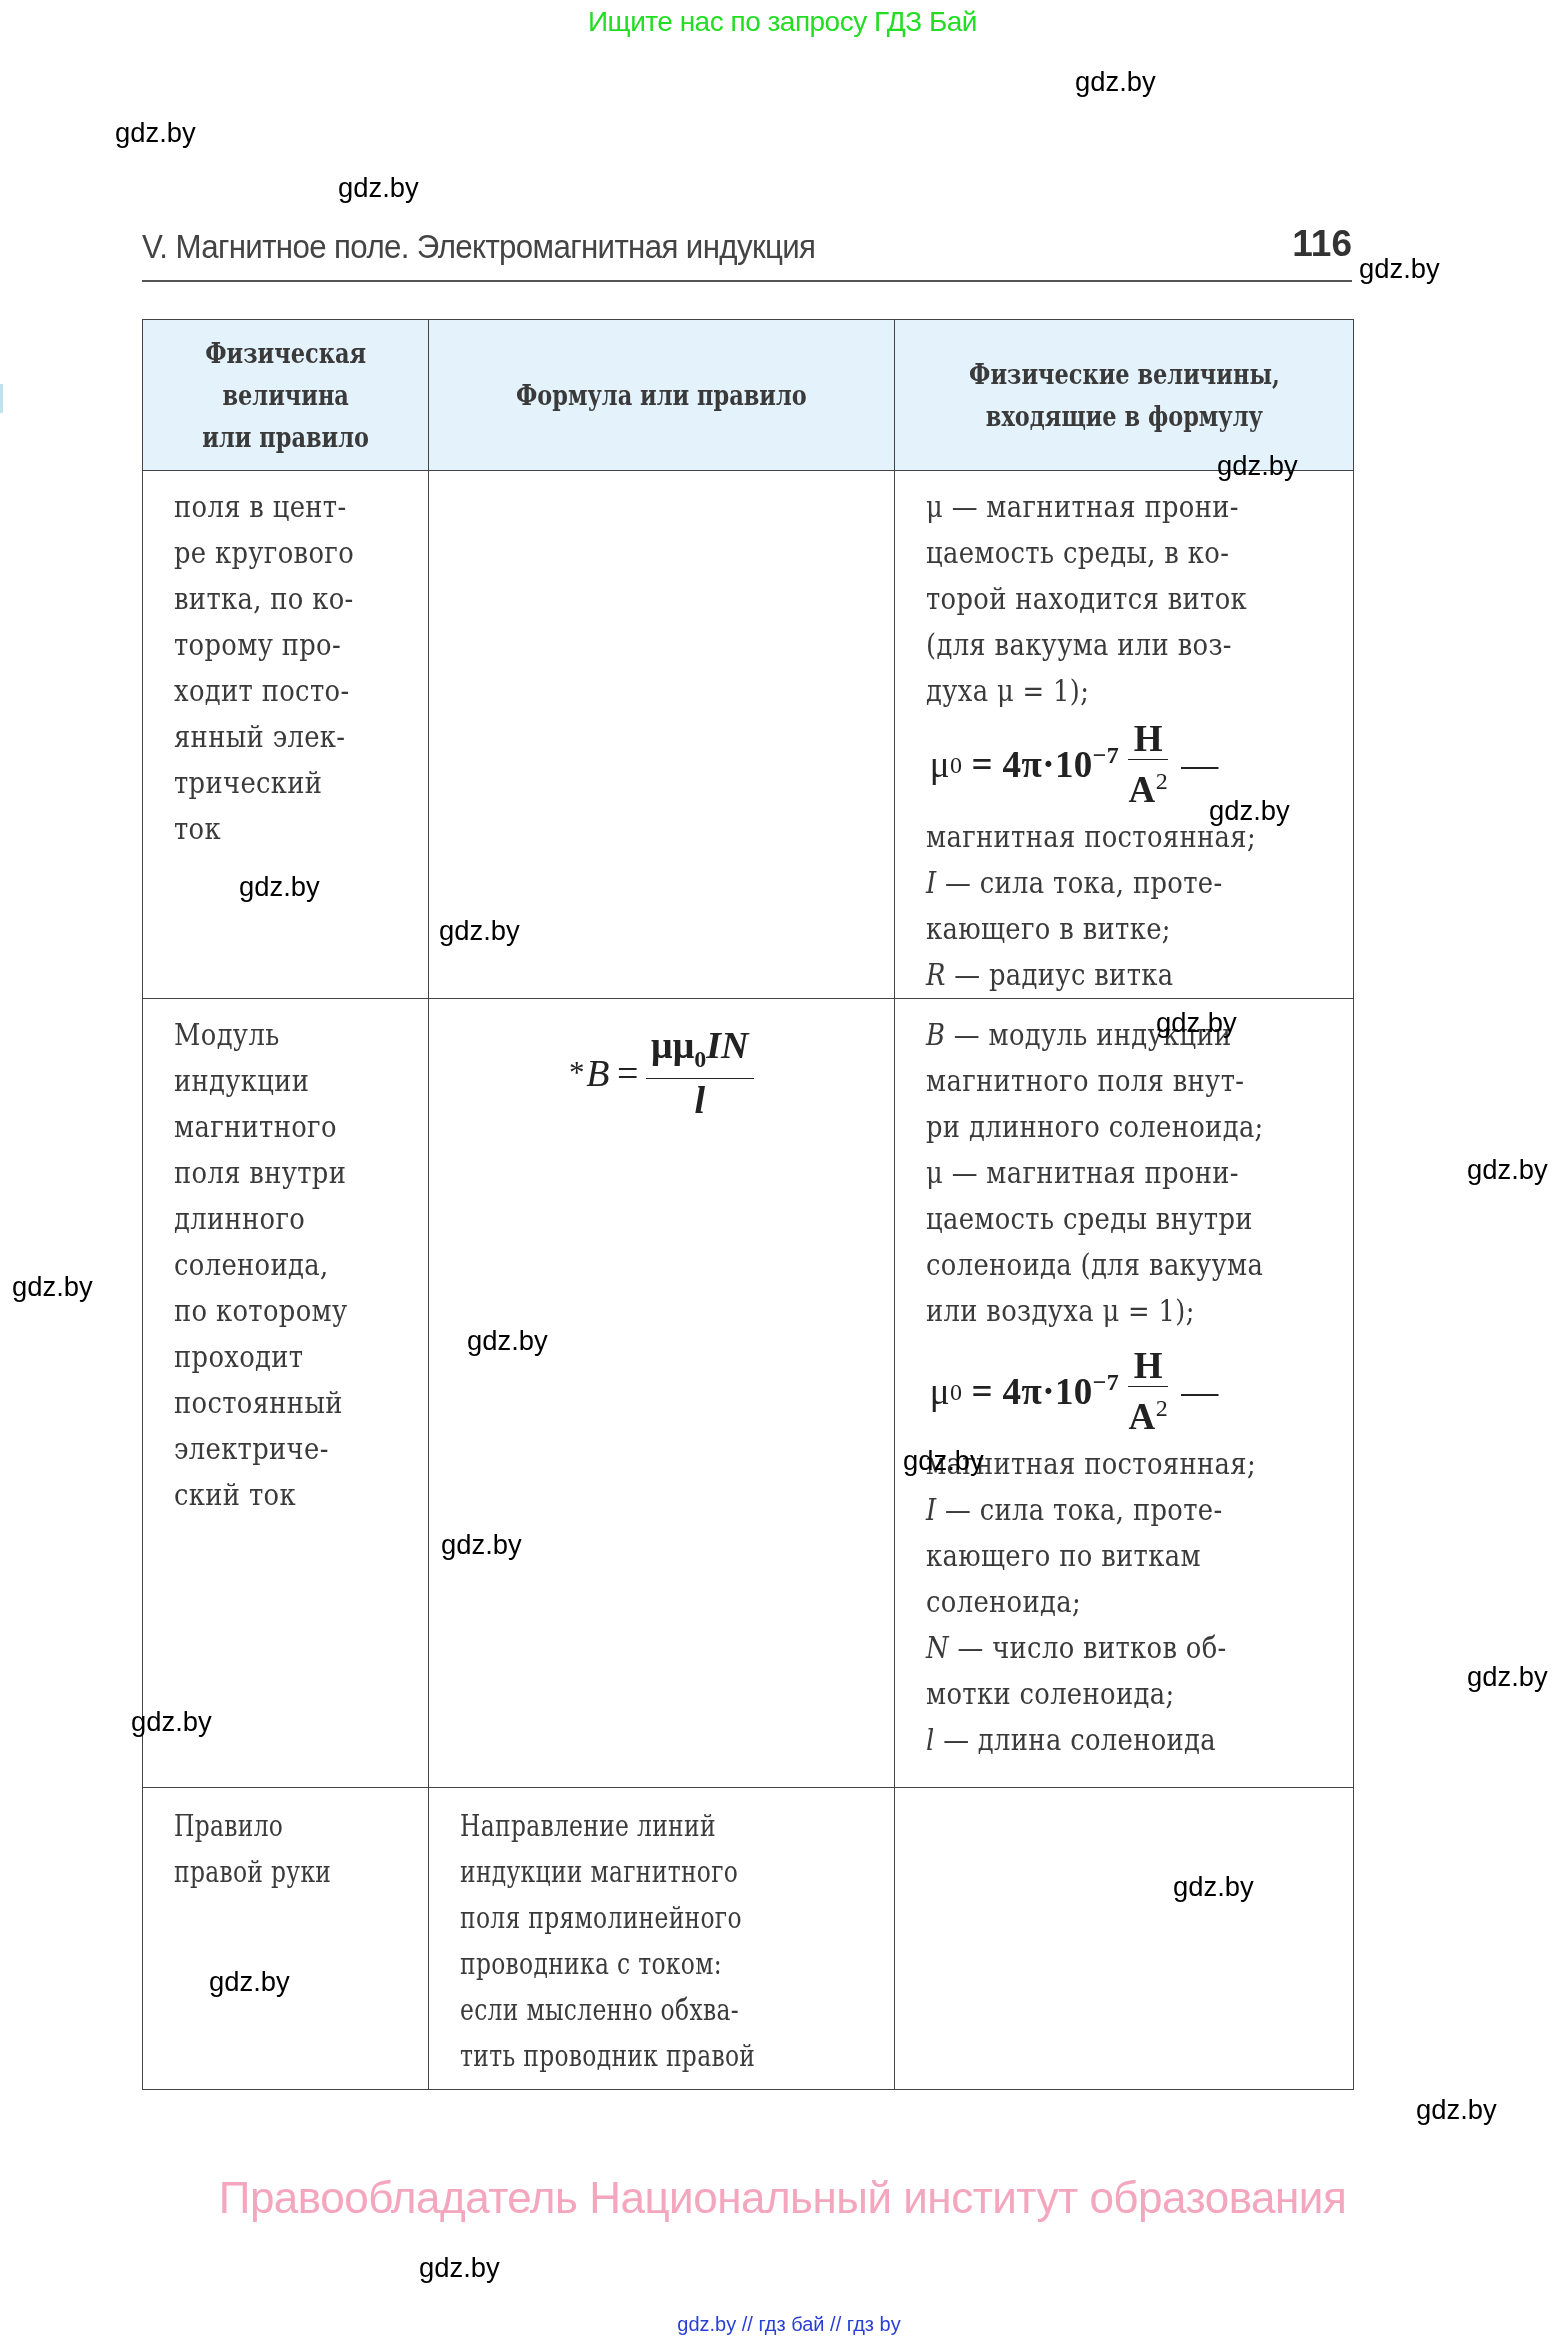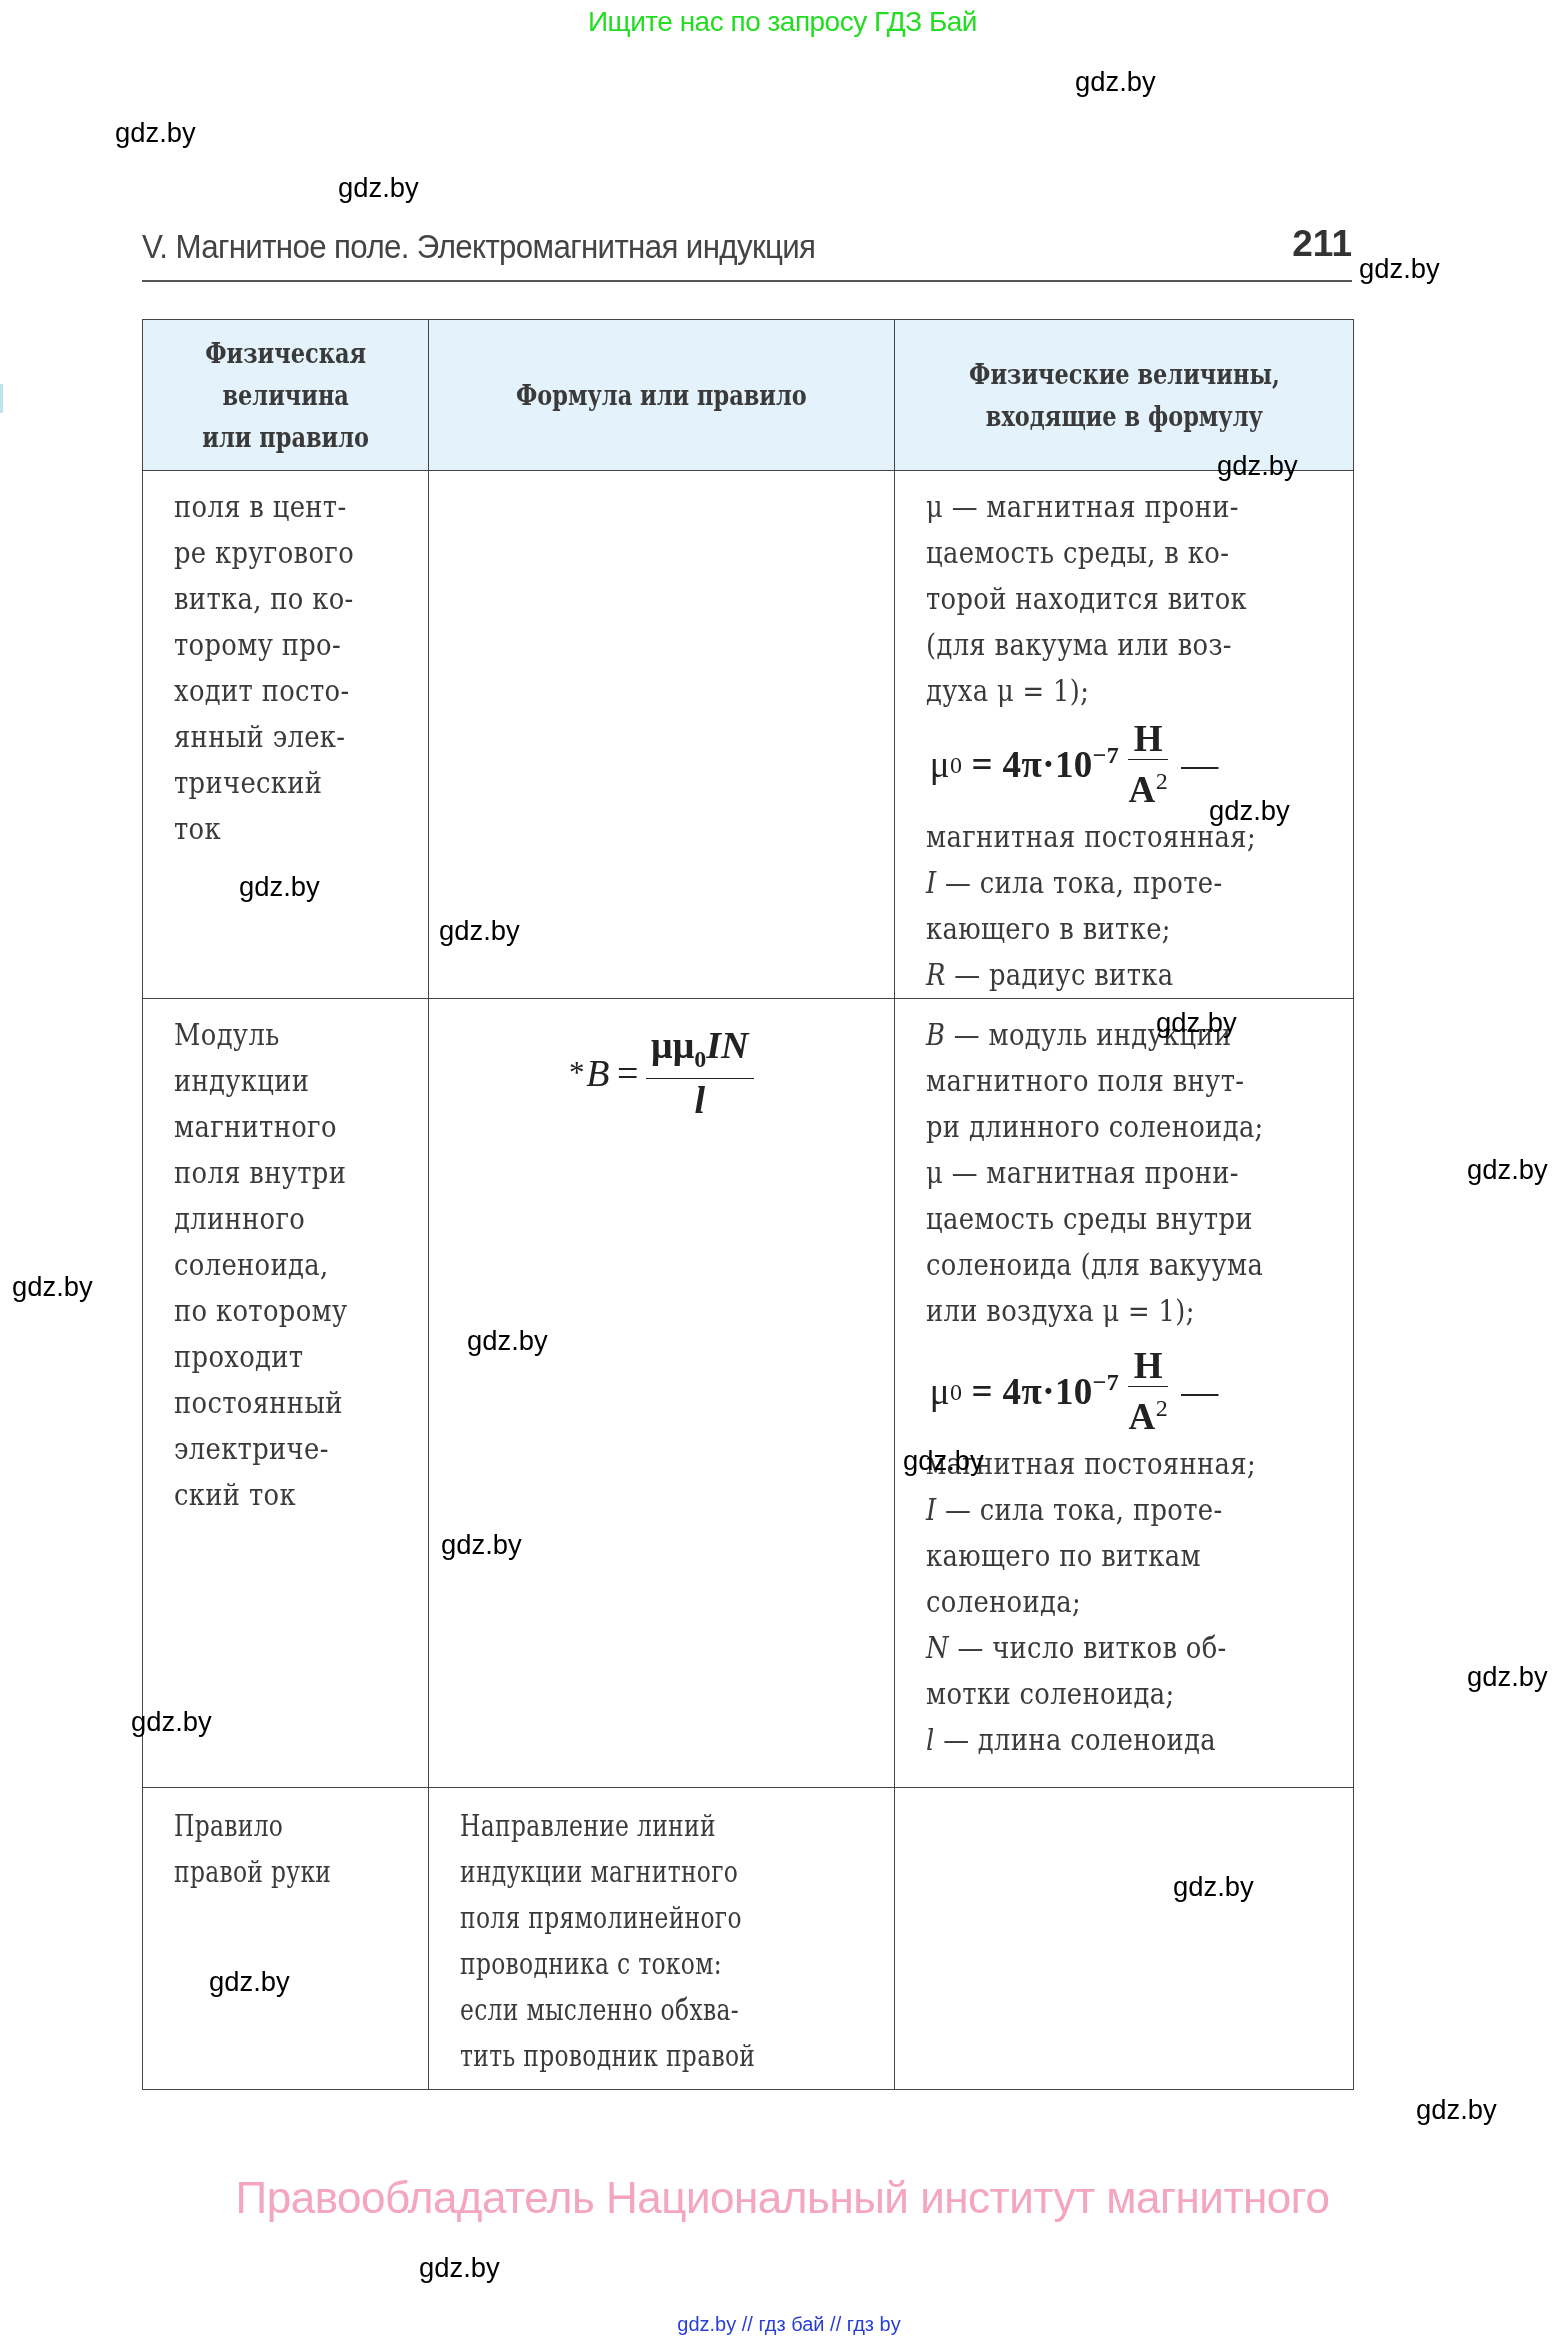--- a/index.html
+++ b/index.html
@@ -72,21 +72,21 @@
   }
 </style>
 </head>
 <body>
 
 <div id="top-banner">Ищите нас по запросу ГДЗ Бай</div>
 <div id="edge-mark"></div>
 
 <div id="running-header">
   <span id="running-title">V. Магнитное поле. Электромагнитная индукция</span>
-  <span id="page-number">211</span>
+  <span id="page-number">116</span>
 </div>
 
 <table id="main-table">
   <colgroup>
     <col style="width:286px">
       <col style="width:466px">
       <col style="width:459px">
   </colgroup>
   <thead>
     <tr>
@@ -246,15 +246,15 @@
   <span class="wm" style="left: 903px; top: 1447px;">gdz.by</span>
   <span class="wm" style="left: 441px; top: 1531px;">gdz.by</span>
   <span class="wm" style="left: 1467px; top: 1663px;">gdz.by</span>
   <span class="wm" style="left: 131px; top: 1708px;">gdz.by</span>
   <span class="wm" style="left: 1173px; top: 1873px;">gdz.by</span>
   <span class="wm" style="left: 209px; top: 1968px;">gdz.by</span>
   <span class="wm" style="left: 1416px; top: 2096px;">gdz.by</span>
   <span class="wm" style="left: 419px; top: 2254px;">gdz.by</span>
 </div>
 
-<div id="copyright">Правообладатель Национальный институт магнитного</div>
+<div id="copyright">Правообладатель Национальный институт образования</div>
 <div id="footer-links">gdz.by  //  гдз бай  //  гдз by</div>
 
 
 </body></html>

